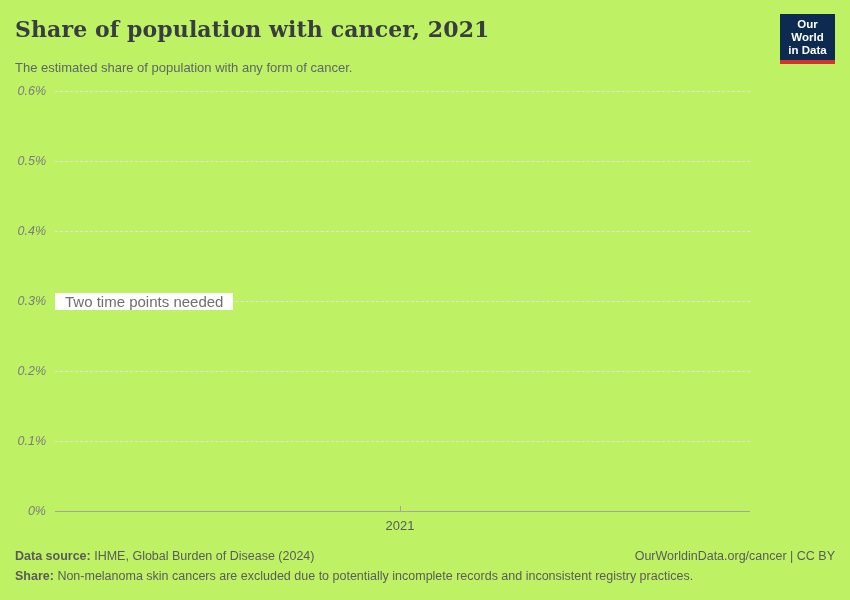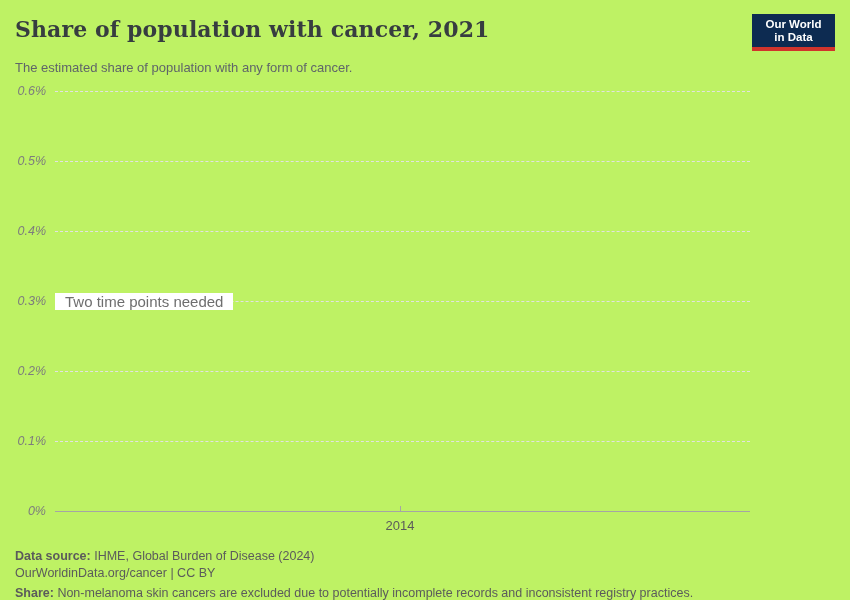--- a/index.html
+++ b/index.html
@@ -25,21 +25,21 @@
   .subtitle {
     margin-top: 16px;
     font-size: 13px;
     line-height: 16px;
     color: #5f6569;
   }
   .logo {
     position: absolute;
     right: 15px;
     top: 14px;
-    width: 83px;
+    width: 55px;
     background: #0d2b51;
     border-bottom: 4px solid #d0342c;
     padding: 4px 2px 3px 2px;
     text-align: center;
     cursor: pointer;
   }
   .logo .logo-text {
     color: #ffffff;
     font-weight: 700;
     font-size: 11.5px;
@@ -98,21 +98,20 @@
     right: 15px;
     top: 548px;
     font-size: 12.5px;
     line-height: 17px;
     color: #5b5b5b;
   }
   .footer-row1 {
     display: flex;
     justify-content: space-between;
     align-items: baseline;
-    flex-direction: column;
   }
   .footer b { font-weight: 700; color: #5b5b5b; }
   .footer-note { margin-top: 3px; }
   .attribution { color: #5b5b5b; text-decoration: none; cursor: pointer; }
 </style>
 </head>
 <body>
 
 <div class="page">
 
@@ -136,21 +135,21 @@
 
   <div class="gridline" style="top:91px"></div>
   <div class="gridline" style="top:161px"></div>
   <div class="gridline" style="top:231px"></div>
   <div class="gridline" style="top:301px"></div>
   <div class="gridline" style="top:371px"></div>
   <div class="gridline" style="top:441px"></div>
   <div class="gridline axis" style="top:511px"></div>
 
   <div class="xtick"></div>
-  <div class="xtick-label">2014</div>
+  <div class="xtick-label">2021</div>
 
   <div class="empty-message">
     <span>Two time points needed</span>
   </div>
 
   <div class="footer">
     <div class="footer-row1">
       <div><b>Data source:</b><span> IHME, Global Burden of Disease (2024)</span></div>
       <div class="attribution">OurWorldinData.org/cancer | CC BY</div>
     </div>

